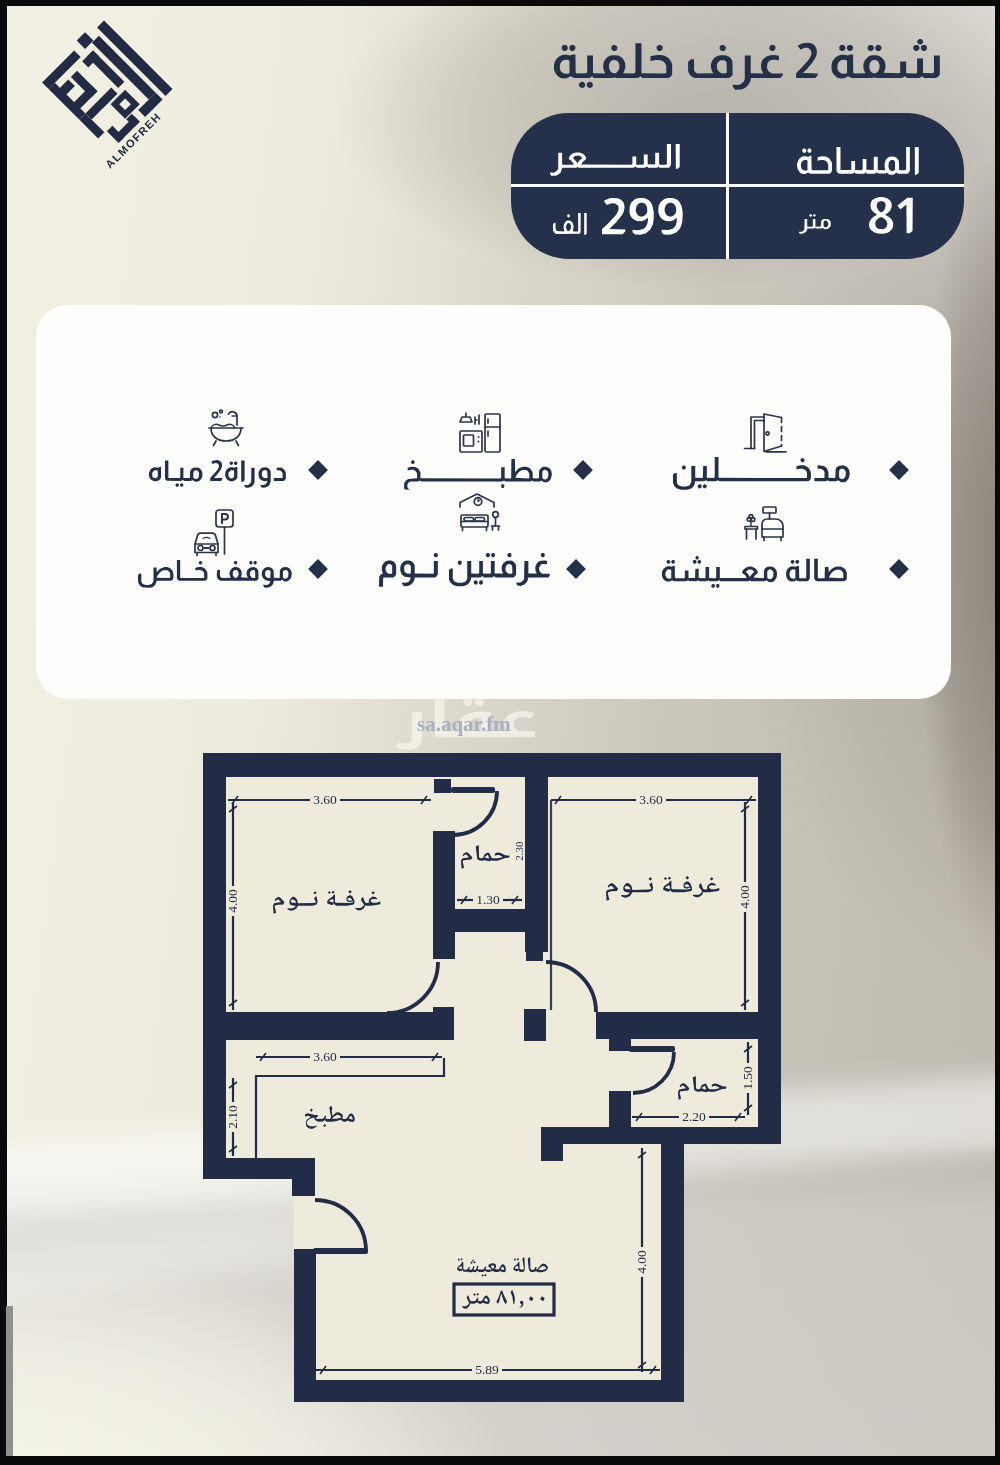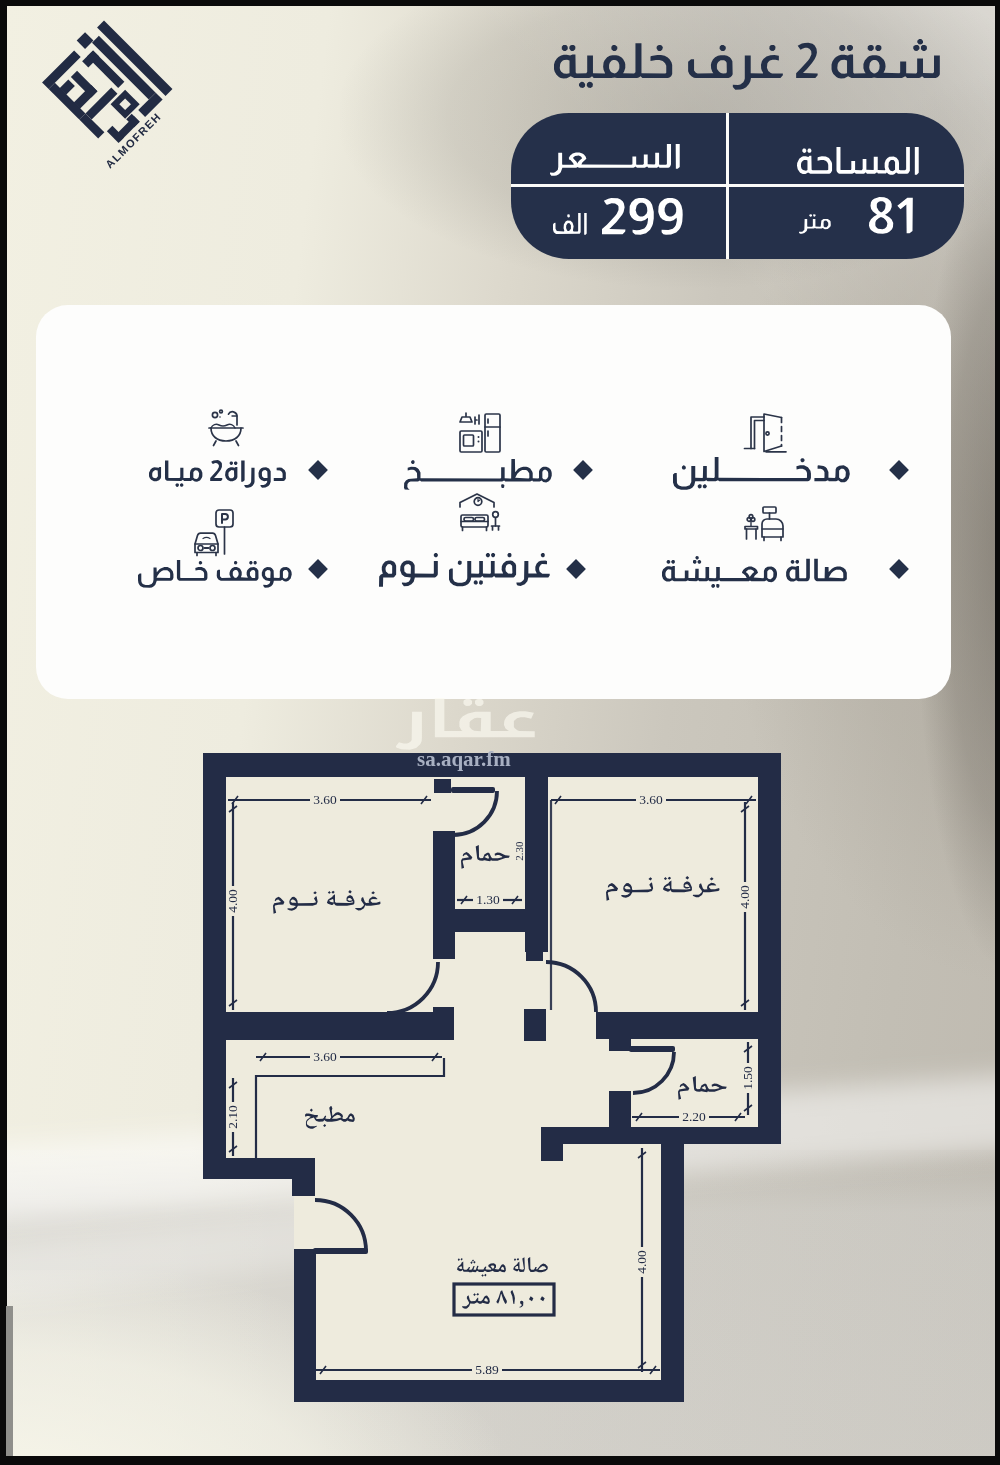--- a/index.html
+++ b/index.html
@@ -377,13 +377,13 @@
 <rect x="454" y="1284" width="100" height="31" fill="none" stroke="#232c46" stroke-width="3.2"></rect>
 <g transform="translate(462,1290) scale(1.0024,1.0440)">
         <path d="M60.5 10.5 59.0 10.2 58.0 11.0 58.0 12.8 59.5 14.0 59.5 14.8 58.5 15.8 57.5 16.0 57.5 17.0 59.5 16.2 61.0 14.8 61.2 11.5ZM79.8 6.0 78.0 8.8 81.0 10.8 82.5 8.0ZM68.5 6.0 66.8 8.8 69.8 10.8 71.2 8.0ZM0.0 16.2 2.0 17.8 4.0 18.0 5.2 17.5 7.2 15.5 8.2 13.0 12.2 13.2 15.0 11.8 17.2 13.2 19.0 13.2 20.5 12.2 25.0 13.5 26.8 13.2 27.8 11.2 27.2 8.2 25.2 5.5 24.0 5.2 22.2 6.5 20.8 9.2 19.0 10.8 16.2 10.5 16.2 7.5 15.5 7.5 13.2 10.5 9.0 10.8 7.8 9.5 6.5 5.0 5.0 6.2 4.8 7.8 7.0 12.0 6.8 13.5 4.2 15.5 0.2 15.5ZM23.2 8.0 24.2 7.8 25.0 8.5 25.8 10.2 25.5 11.2 22.5 10.5 22.2 9.5ZM12.5 3.0 11.2 4.5 12.5 5.8 13.8 4.2ZM14.2 4.2 15.8 5.2 17.0 4.0 15.8 2.8ZM40.0 0.2 38.5 1.2 36.5 7.2 34.2 11.5 36.0 13.2 37.2 10.5 38.8 4.0 39.2 3.5 41.2 9.5 43.2 13.5 44.5 12.5 44.8 10.5 41.8 5.0ZM50.2 0.0 48.8 1.2 48.5 2.2 50.2 6.2 51.2 13.2 52.2 13.5 52.8 7.8 52.2 5.0Z" fill="#232c46" fill-rule="evenodd"></path>
       </g>
 </svg>
 
 <svg style="position:absolute;left:396px;top:698px" width="139" height="52" viewBox="0 0 102.0 50.0" preserveAspectRatio="none">
       <path d="M19.0 13.2 11.8 13.2 11.5 40.2 11.0 41.5 9.2 43.2 8.0 43.8 5.5 43.8 2.2 42.5 0.0 46.2 0.0 47.2 0.5 47.8 4.0 49.2 10.2 49.8 14.8 48.0 17.8 44.5 18.8 41.5 19.0 39.0ZM60.5 0.8 58.5 2.0 58.0 3.0 58.0 5.5 59.2 7.2 60.2 7.8 62.0 7.8 63.0 7.2 64.2 5.5 64.2 3.0 63.0 1.2ZM52.0 0.8 50.0 2.0 49.5 3.0 49.5 5.5 50.8 7.2 51.8 7.8 54.2 7.5 55.8 5.5 55.8 3.0 54.5 1.2ZM28.5 0.0 28.5 37.8 101.8 37.8 101.8 32.0 90.5 31.8 89.0 31.0 87.2 29.2 86.5 27.8 86.5 22.2 88.8 19.5 91.5 18.5 94.5 18.5 99.2 20.0 101.2 14.2 95.0 12.8 90.8 12.8 86.5 13.8 83.0 15.8 80.8 18.5 79.5 21.8 79.2 25.8 80.2 29.0 82.2 31.2 83.2 31.8 69.5 31.8 69.5 13.2 58.2 13.2 52.8 14.8 49.0 17.5 47.2 20.2 46.5 22.8 46.5 27.5 48.0 31.0 48.8 31.8 35.5 31.8 35.5 0.0ZM57.5 19.5 59.5 19.0 62.5 19.2 62.2 32.0 57.5 31.5 55.8 30.5 54.0 28.0 54.0 23.2 54.8 21.8Z" fill="rgba(250,249,240,0.68)" fill-rule="evenodd"></path>
     </svg>
 
-<div class="abs" style="left:417px;top:747px;width:160px;font:700 21px 'Liberation Serif';color:#a8b0c2">sa.aqar.fm</div>
+<div class="abs" style="left:417px;top:712px;width:160px;font:700 21px 'Liberation Serif';color:#a8b0c2">sa.aqar.fm</div>
 </div>
 </body></html>

